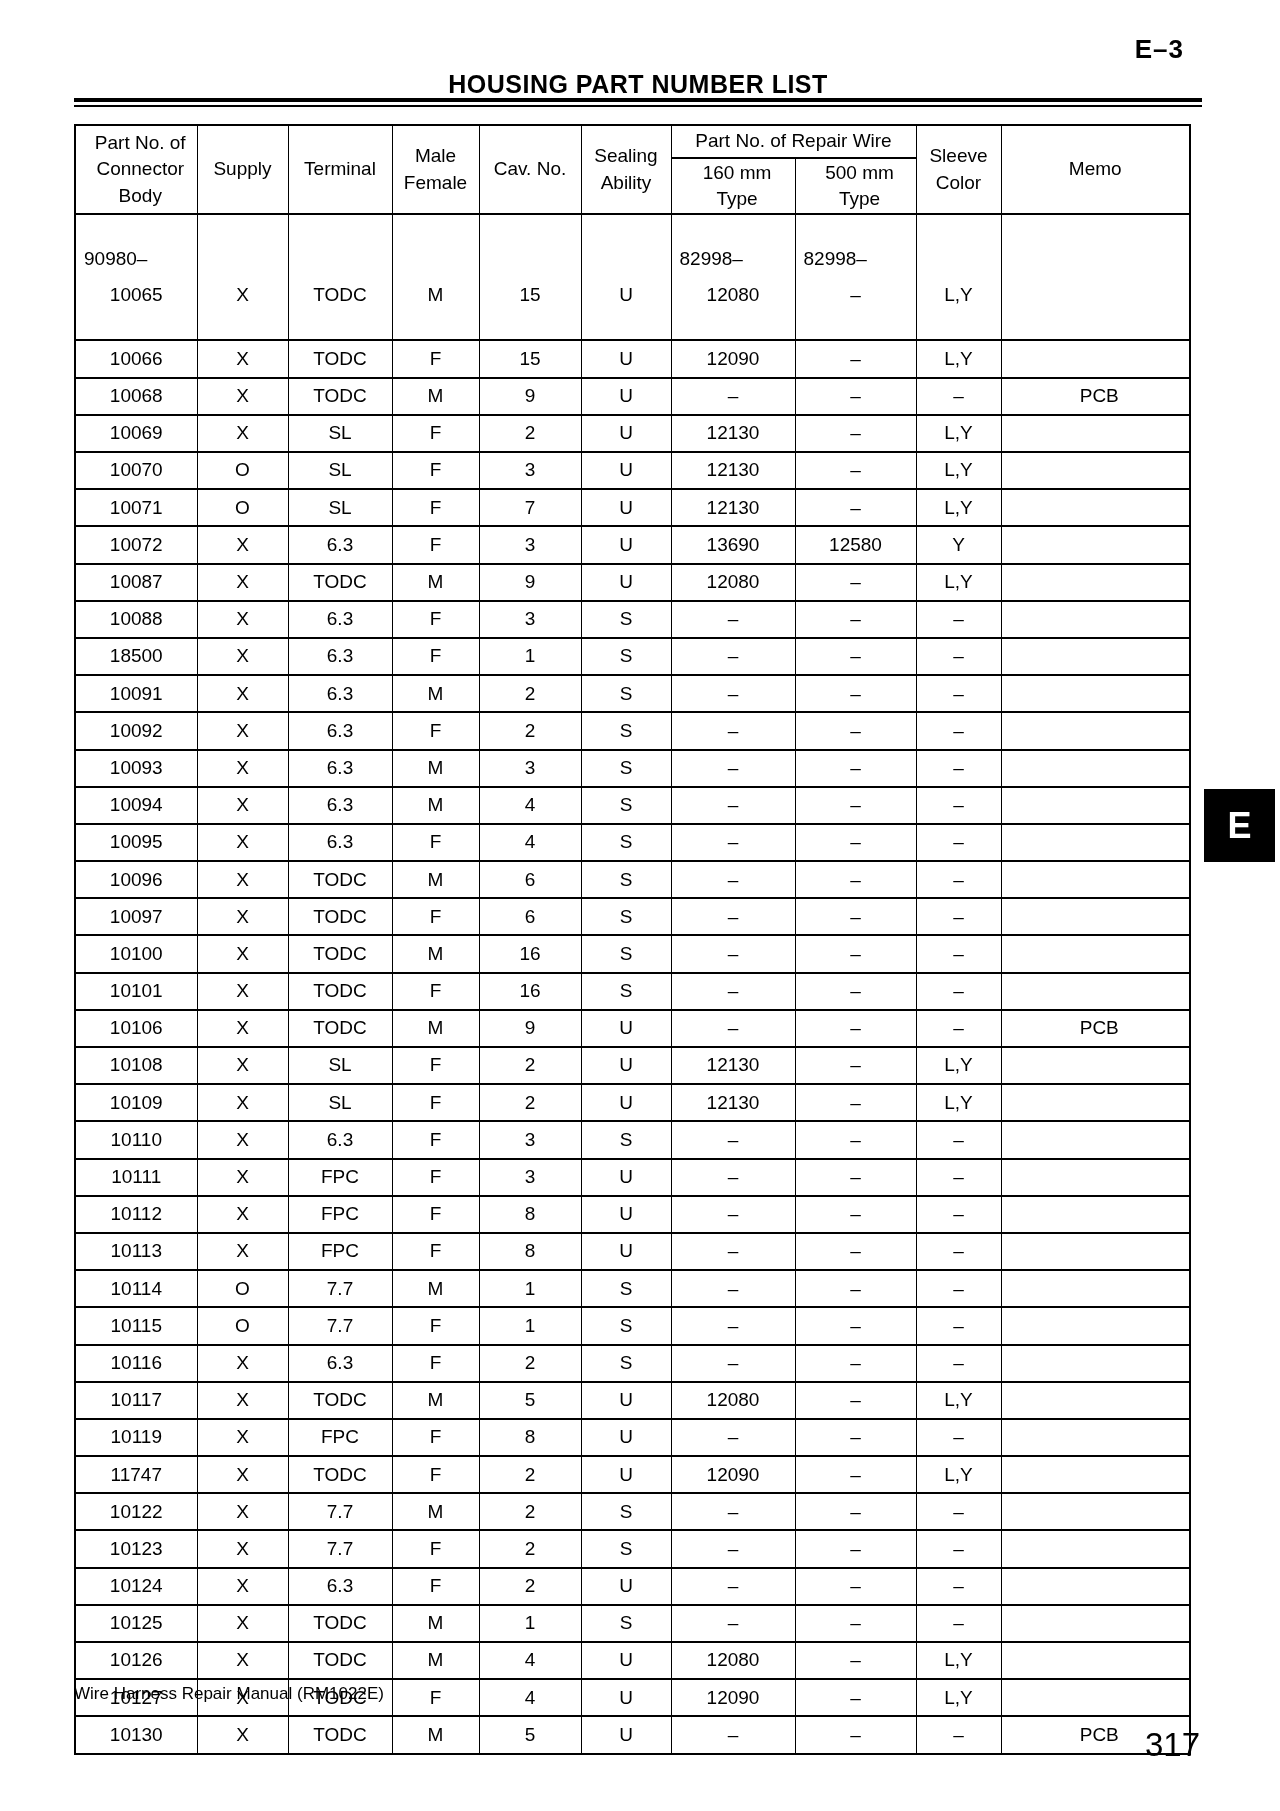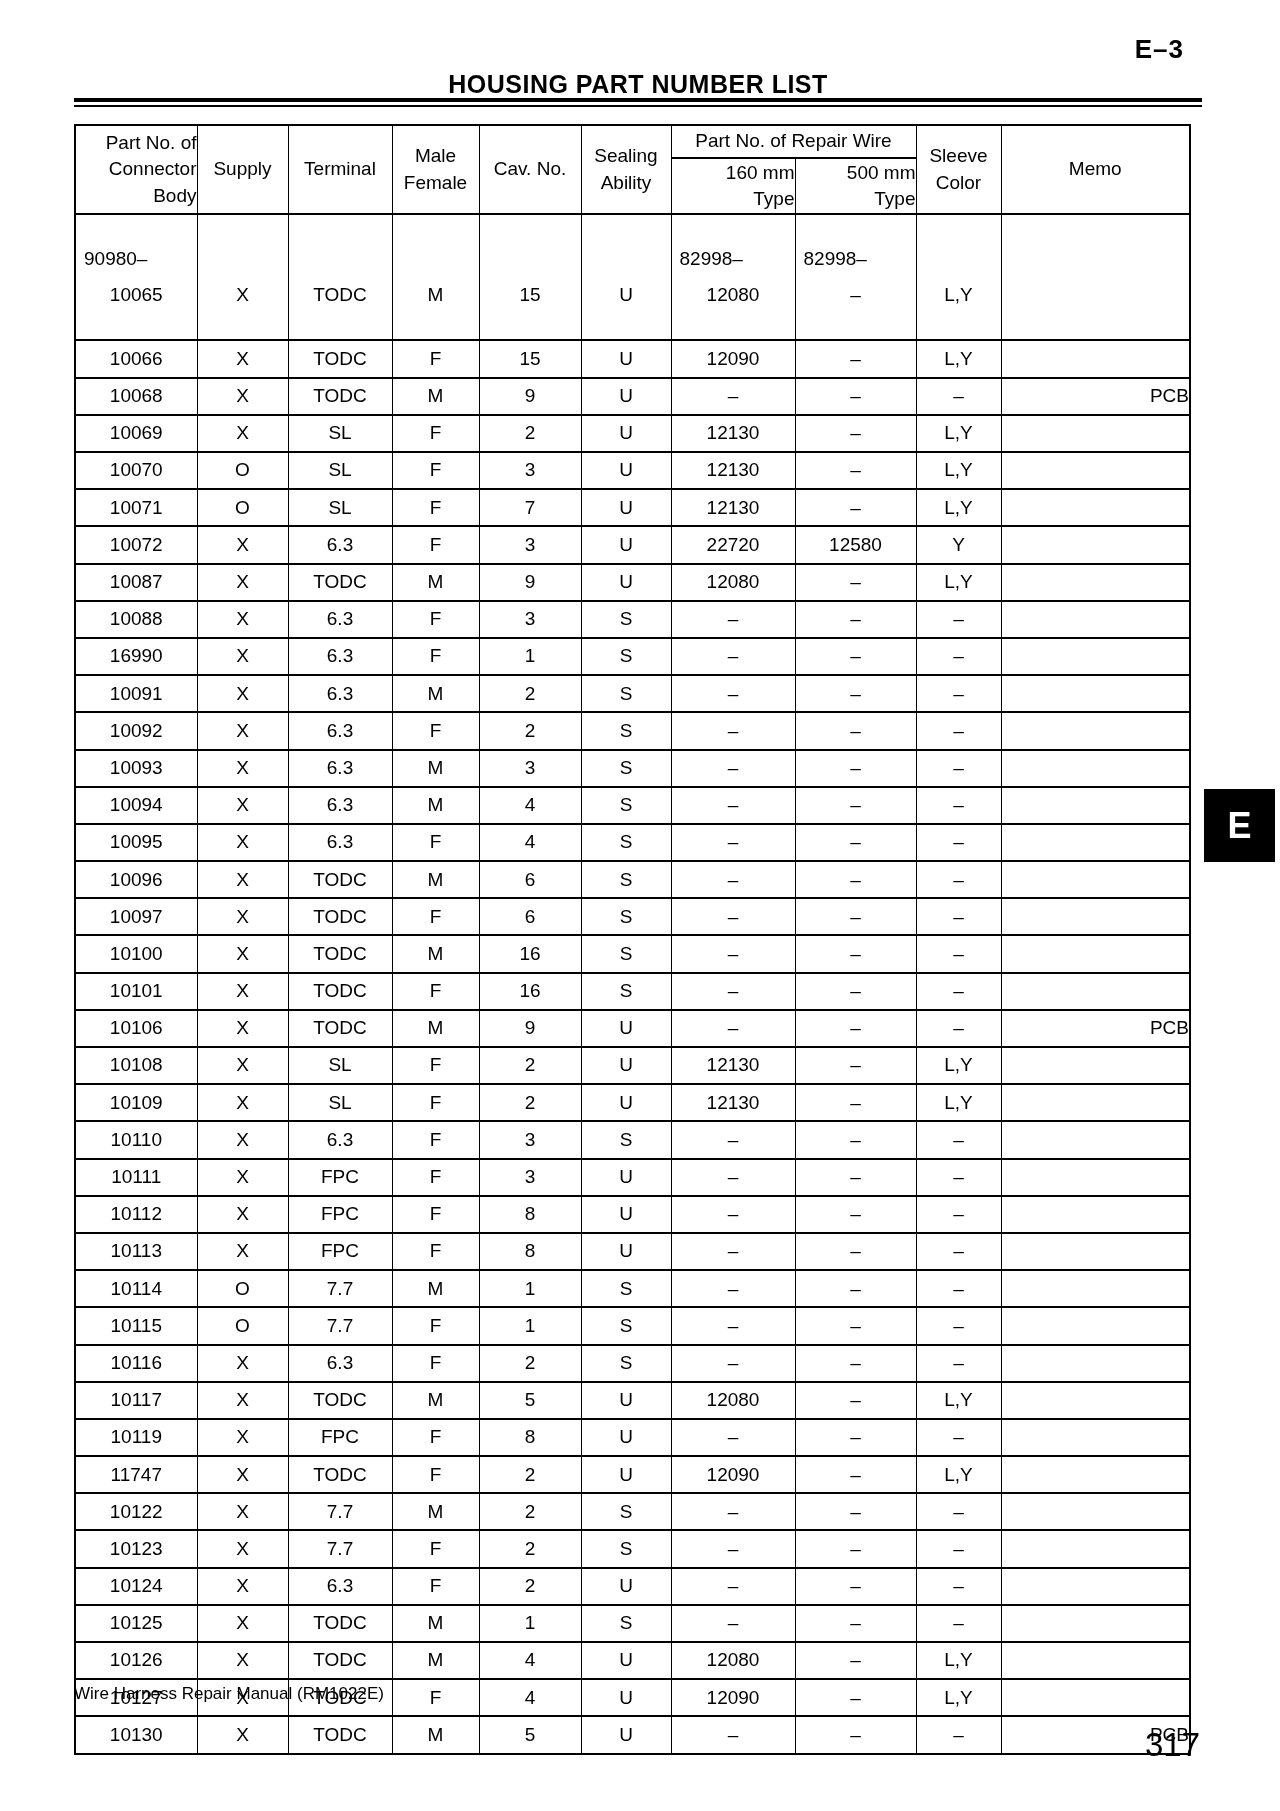--- a/index.html
+++ b/index.html
@@ -46,21 +46,21 @@
     border-top: 2px solid #000;
     border-bottom: 2px solid #000;
     padding: 0;
     text-align: center;
     vertical-align: middle;
     font-weight: normal;
     white-space: pre-line;
     line-height: 1.38;
     overflow: hidden;
   }
-  #parts-table th.left, #parts-table td.memo { text-align: right; padding-left: 8px; margin-top: 28px; }
+  #parts-table th.left, #parts-table td.memo { text-align: center; padding-left: 8px; margin-top: 28px; }
   tr.hdr-top th { height: 31px; }
   tr.hdr-bottom th { height: 54px; }
   tr.prefix-group td { height: 72px; }
   tr.normal td { height: 35.2px; }
 
   tr.prefix-group td .stack {
     display: flex; flex-direction: column;
     justify-content: space-around;
     height: 72px;
   }
@@ -220,21 +220,21 @@
           <td>L,Y</td>
           <td class="memo"></td>
         </tr>
         <tr class="normal">
           <td>10072</td>
           <td>X</td>
           <td>6.3</td>
           <td>F</td>
           <td>3</td>
           <td>U</td>
-          <td>22720</td>
+          <td>13690</td>
           <td>12580</td>
           <td>Y</td>
           <td class="memo"></td>
         </tr>
         <tr class="normal">
           <td>10087</td>
           <td>X</td>
           <td>TODC</td>
           <td>M</td>
           <td>9</td>
@@ -250,21 +250,21 @@
           <td>6.3</td>
           <td>F</td>
           <td>3</td>
           <td>S</td>
           <td>–</td>
           <td>–</td>
           <td>–</td>
           <td class="memo"></td>
         </tr>
         <tr class="normal">
-          <td>16990</td>
+          <td>18500</td>
           <td>X</td>
           <td>6.3</td>
           <td>F</td>
           <td>1</td>
           <td>S</td>
           <td>–</td>
           <td>–</td>
           <td>–</td>
           <td class="memo"></td>
         </tr>

